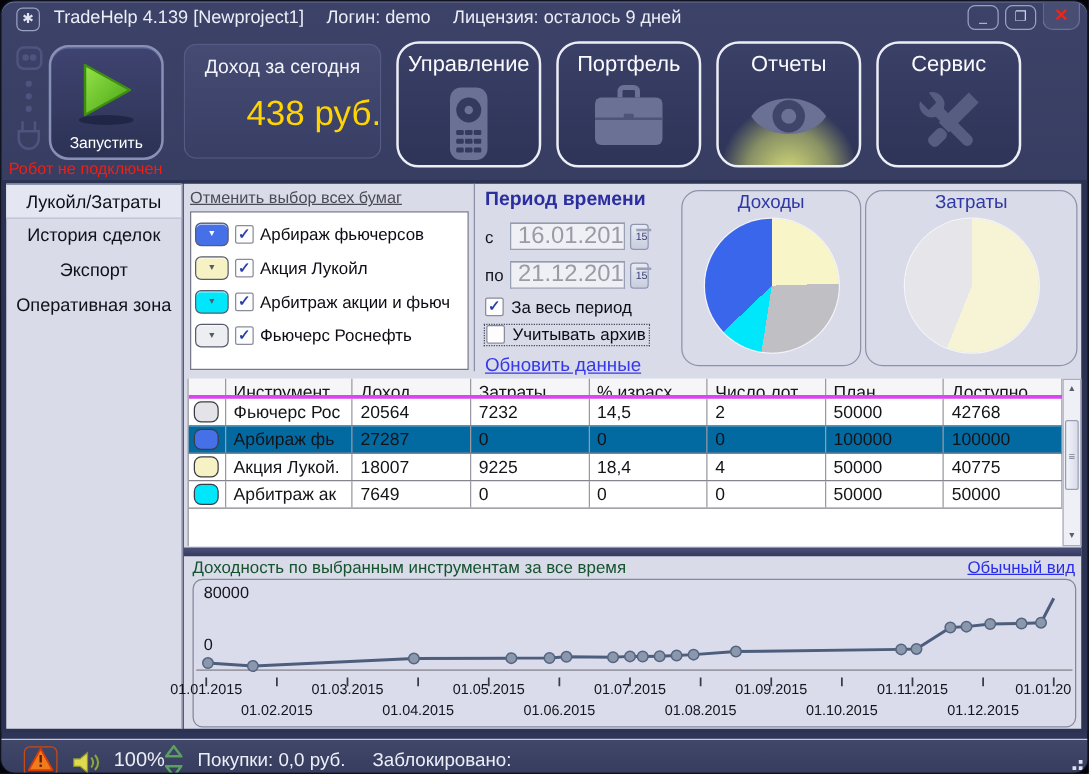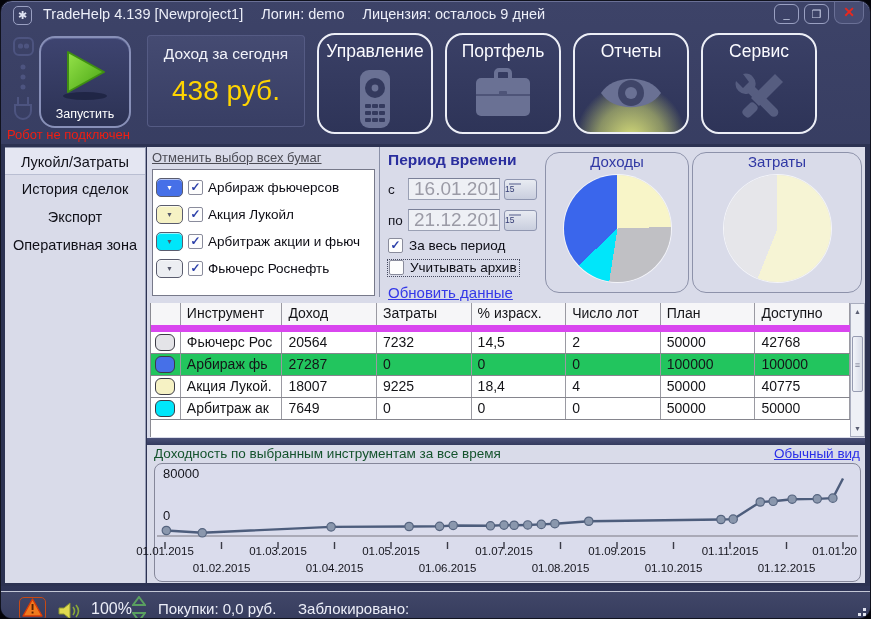--- a/index.html
+++ b/index.html
@@ -18,24 +18,24 @@
           text-align:center; line-height:18px; background:transparent; }
   .wbtn.close { width:30px; height:22px; margin-top:-2px; background:#474d73; border-color:#6a7096; color:#e8281e; font-weight:bold; font-size:14px; line-height:21px; border-radius:0 0 8px 8px; border-top:none; }
 
   
   .toolbar { position:absolute; left:0; top:28px; width:100%; height:115px; }
   .plug-col { position:absolute; left:7px; top:6px; }
   .btn-start { position:absolute; left:38px; top:7px; width:92px; height:92px; border:2px solid #8890b8; border-radius:16px;
                background:linear-gradient(#3e4470,#2c3254); box-shadow:inset 0 1px 0 #5a6190; text-align:center; }
   .btn-start .lbl { position:absolute; bottom:5px; width:100%; color:#fff; font-size:12.5px; }
   .robot-status { position:absolute; left:6px; top:98px; color:#f11e12; font-size:13px; }
-  .income { position:absolute; left:146px; top:6px; width:158px; height:92px; border-radius:4px;
+  .income { position:absolute; left:146px; top:6px; width:158px; height:92px; border-radius:10px;
             background:linear-gradient(#454b72,#383e64); box-shadow:inset 0 0 0 1px #555b84; text-align:center; }
   .income .cap { margin-top:10px; color:#f2f3fa; font-size:15.5px; }
-  .income .val { margin-top:12px; color:#ffd400; font-size:28px; }
+  .income .val { margin-top:12px; color:#ffd400; font-size:28px;text-align:right; }
   .nav-btn { position:absolute; top:4px; width:116px; height:101px; border:2px solid #eceef6; border-radius:18px;
              background:linear-gradient(#3a4066,#2e3458); text-align:center; overflow:hidden; }
   .nav-btn .nlbl { margin-top:6px; color:#fbfbff; font-size:17.5px; position:relative; z-index:2; }
   .nav-btn svg { margin-top:6px; position:relative; z-index:2; }
   .nav-btn.selected::after { content:""; position:absolute; left:4%; bottom:0; width:92%; height:46%; z-index:1;
              background:radial-gradient(ellipse at 50% 115%, rgba(221,228,122,.95) 0%, rgba(210,220,110,.55) 45%, transparent 75%); }
   #nav0{left:316px;} #nav1{left:444px;} #nav2{left:572px;} #nav3{left:700px;}
 
   
   .content { position:absolute; left:0; top:143px; width:100%; height:442px; background:#2c3252; }
@@ -52,38 +52,38 @@
   .cbx { width:15px; height:15px; background:#fdfdfd; border:1px solid #8a8c9c; border-radius:2px; text-align:center;
          line-height:13px; font-size:12px; color:#2a3ea8; font-weight:bold; }
   .inst-lbl { font-size:13.5px; color:#0c0c14; white-space:nowrap; }
 
   .period { position:absolute; left:232px; top:0; width:162px; height:150px; border-left:1px solid #8a90a8; padding:4px 0 0 8px; }
   .period h3 { color:#2a2e9e; font-size:15.5px; }
   .p-row { display:flex; align-items:center; margin-top:9px; gap:4px; }
   .p-row .pl { width:16px; font-size:13.5px; color:#15151f; }
   .p-row input { width:92px; height:22px; background:#eef0f5; border:1px solid #9aa0b4; border-top-color:#7a8098;
                  color:#9b9ba6; font-size:19px; padding-left:5px; font-family:"Liberation Sans",sans-serif; }
-  .cal-btn { width:33px; height:21px; background:linear-gradient(#e8ebf2,#c9cede); border:1px solid #8f96b0; border-radius:3px;
-             font-size:8.5px; color:#343c74; text-align:left; line-height:19px; position:relative; }
+  .cal-btn { width:15px; height:21px; background:linear-gradient(#e8ebf2,#c9cede); border:1px solid #8f96b0; border-radius:3px;
+             font-size:8.5px; color:#343c74; text-align:right; line-height:19px; position:relative; }
   .cal-btn::before { content:""; position:absolute; left:4px; top:3px; width:12px; height:2px; background:#9aa0bc; }
   .chk-row { display:flex; align-items:center; gap:6px; margin-top:7px; font-size:13.5px; color:#0c0c14; }
   .chk-row.dotted .dt { outline:1px dotted #44485e; padding:0 2px 1px 1px; display:flex; align-items:center; gap:6px; }
   .refresh-link { display:inline-block; margin-top:8px; color:#3438e8; font-size:15px; text-decoration:underline; }
 
   .pie-panel { position:absolute; top:5px; height:141px; border:1px solid #8d92aa; border-radius:14px; text-align:center; }
   #pie-panel0 { left:398px; width:144px; }
   #pie-panel1 { left:545px; width:170px; }
   .pie-panel .ptitle { margin-top:0; color:#3038a4; font-size:15px; }
   .pie { width:107px; height:107px; border-radius:50%; margin:5px auto 0; box-shadow:0 0 0 1px rgba(255,255,255,.7); }
 
   
   .tbl { position:absolute; left:3px; top:156px; width:700px; height:134px; background:#fff; border-left:1px solid #8a8a92; font-size:14px; color:#141418; }
   .t-row { display:flex; height:22px; border-bottom:1px solid #85858d; }
-  .t-row.hdr { height:29px; background:#f6f6f8; border-bottom:7px solid #d946ef; }
-  .t-row.sel { background:#22c55e;justify-content:space-between; }
+  .t-row.hdr { height:16px; background:#f6f6f8; border-bottom:3px solid #d946ef; }
+  .t-row.sel { background:#0369a1;justify-content:space-between; }
   .t-cell { border-right:1px solid #9a9aa2; padding:2px 0 0 6px; overflow:hidden; white-space:nowrap; }
   .c-sw { width:30px; display:flex; align-items:center; justify-content:center; padding:0; }
   .c-sw .sw { width:20px; height:17px; border:1.5px solid #3c3c46; border-radius:6px; }
   .c0 { width:102px; } .cn { width:95px; }
   .vscroll { position:absolute; left:703px; top:156px; width:15px; height:134px; background:#eef0f6; border:1px solid #a8acbe; }
   .varrow { height:15px; text-align:center; font-size:7px; color:#5a5e72; line-height:15px; }
   .vthumb { position:absolute; left:1px; top:32px; width:11px; height:56px; background:linear-gradient(90deg,#f2f4fa,#d8dce8);
             border:1px solid #979cb2; border-radius:2px; text-align:center; font-size:9px; color:#7a7e92; line-height:56px; }
   .sep { position:absolute; left:0; top:291px; width:718px; height:7px; background:linear-gradient(#4a5078,#343a5e); }
 

